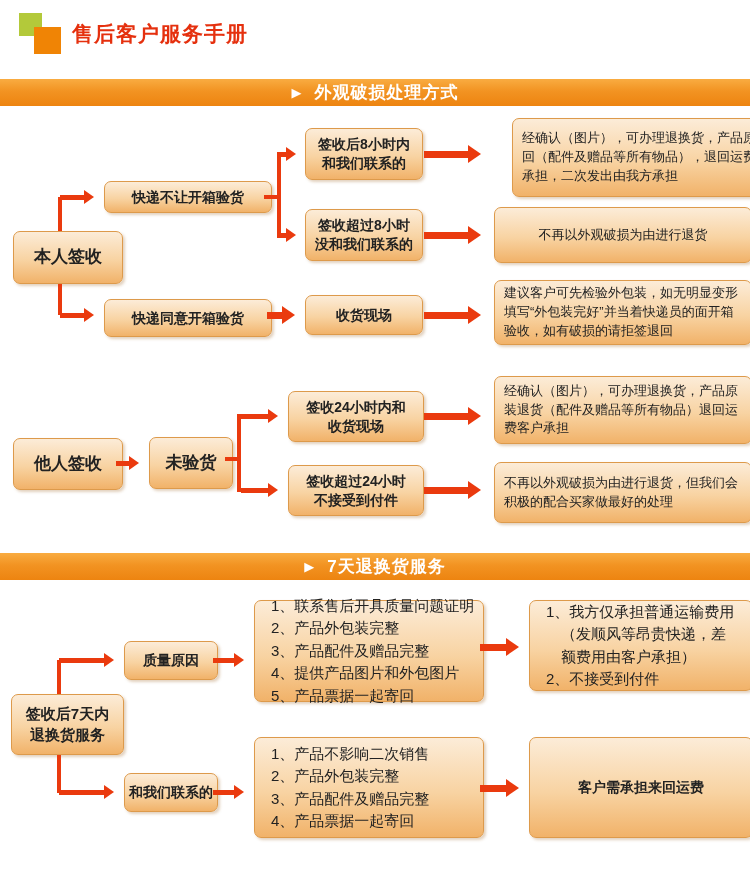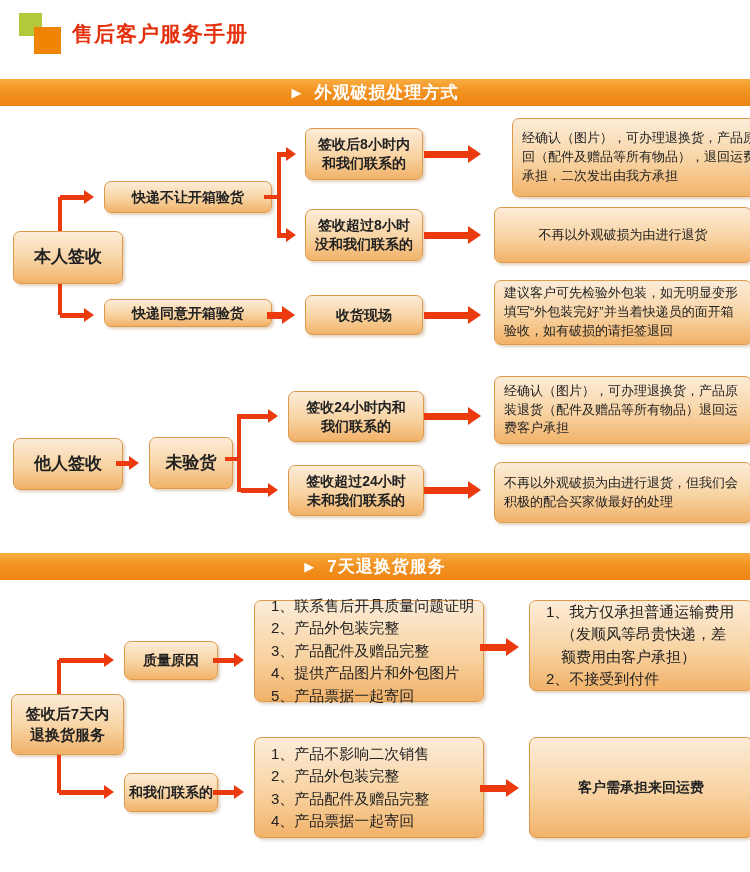--- a/index.html
+++ b/index.html
@@ -47,21 +47,21 @@
   <div class="logo-o"></div>
   <div class="title">售后客户服务手册</div>
 
   <div class="banner" style="top:79px">
     <span class="tri">▶</span>
     <span>外观破损处理方式</span>
   </div>
 
   <div class="box big" style="left:5px;top:231px;width:110px;height:53px">本人签收</div>
   <div class="box" style="left:96px;top:181px;width:168px;height:32px">快递不让开箱验货</div>
-  <div class="box" style="left:96px;top:299px;width:168px;height:28px">快递同意开箱验货</div>
+  <div class="box" style="left:96px;top:299px;width:168px;height:38px">快递同意开箱验货</div>
   <div class="box" style="left:297px;top:128px;width:118px;height:52px">签收后8小时内
 和我们联系的</div>
   <div class="box" style="left:297px;top:209px;width:118px;height:52px">签收超过8小时
 没和我们联系的</div>
   <div class="box" style="left:297px;top:295px;width:118px;height:40px">收货现场</div>
   <div class="box result" style="left:504px;top:118px;width:288px;height:79px">经确认（图片），可办理退换货，产品原装退回（配件及赠品等所有物品），退回运费客户承担，二次发出由我方承担</div>
   <div class="box result center" style="left:486px;top:207px;width:258px;height:56px">不再以外观破损为由进行退货</div>
   <div class="box result" style="left:486px;top:280px;width:258px;height:65px">建议客户可先检验外包装，如无明显变形填写“外包装完好”并当着快递员的面开箱验收，如有破损的请拒签退回</div>
 
   <div class="vline" style="left:58px;top:197px;height:34px"></div>
@@ -73,23 +73,23 @@
   <div class="arr" style="left:281px;top:154px;width:15px"></div>
   <div class="arr" style="left:281px;top:235px;width:15px"></div>
   <div class="arr big" style="left:267px;top:315px;width:28px"></div>
   <div class="arr big" style="left:424px;top:154px;width:57px"></div>
   <div class="arr big" style="left:424px;top:235px;width:57px"></div>
   <div class="arr big" style="left:424px;top:315px;width:57px"></div>
 
   <div class="box big" style="left:5px;top:438px;width:110px;height:52px">他人签收</div>
   <div class="box" style="left:141px;top:437px;width:84px;height:52px;font-size:17px">未验货</div>
   <div class="box" style="left:280px;top:391px;width:136px;height:51px">签收24小时内和
-我们联系的</div>
+收货现场</div>
   <div class="box" style="left:280px;top:465px;width:136px;height:51px">签收超过24小时
-未和我们联系的</div>
+不接受到付件</div>
   <div class="box result" style="left:486px;top:376px;width:258px;height:68px">经确认（图片），可办理退换货，产品原装退货（配件及赠品等所有物品）退回运费客户承担</div>
   <div class="box result" style="left:486px;top:462px;width:258px;height:61px">不再以外观破损为由进行退货，但我们会积极的配合买家做最好的处理</div>
 
   <div class="arr" style="left:116px;top:463px;width:23px"></div>
   <div class="hline" style="left:225px;top:457px;width:16px"></div>
   <div class="vline" style="left:237px;top:414px;height:78px"></div>
   <div class="arr" style="left:241px;top:416px;width:37px"></div>
   <div class="arr" style="left:241px;top:490px;width:37px"></div>
   <div class="arr big" style="left:424px;top:416px;width:57px"></div>
   <div class="arr big" style="left:424px;top:490px;width:57px"></div>

